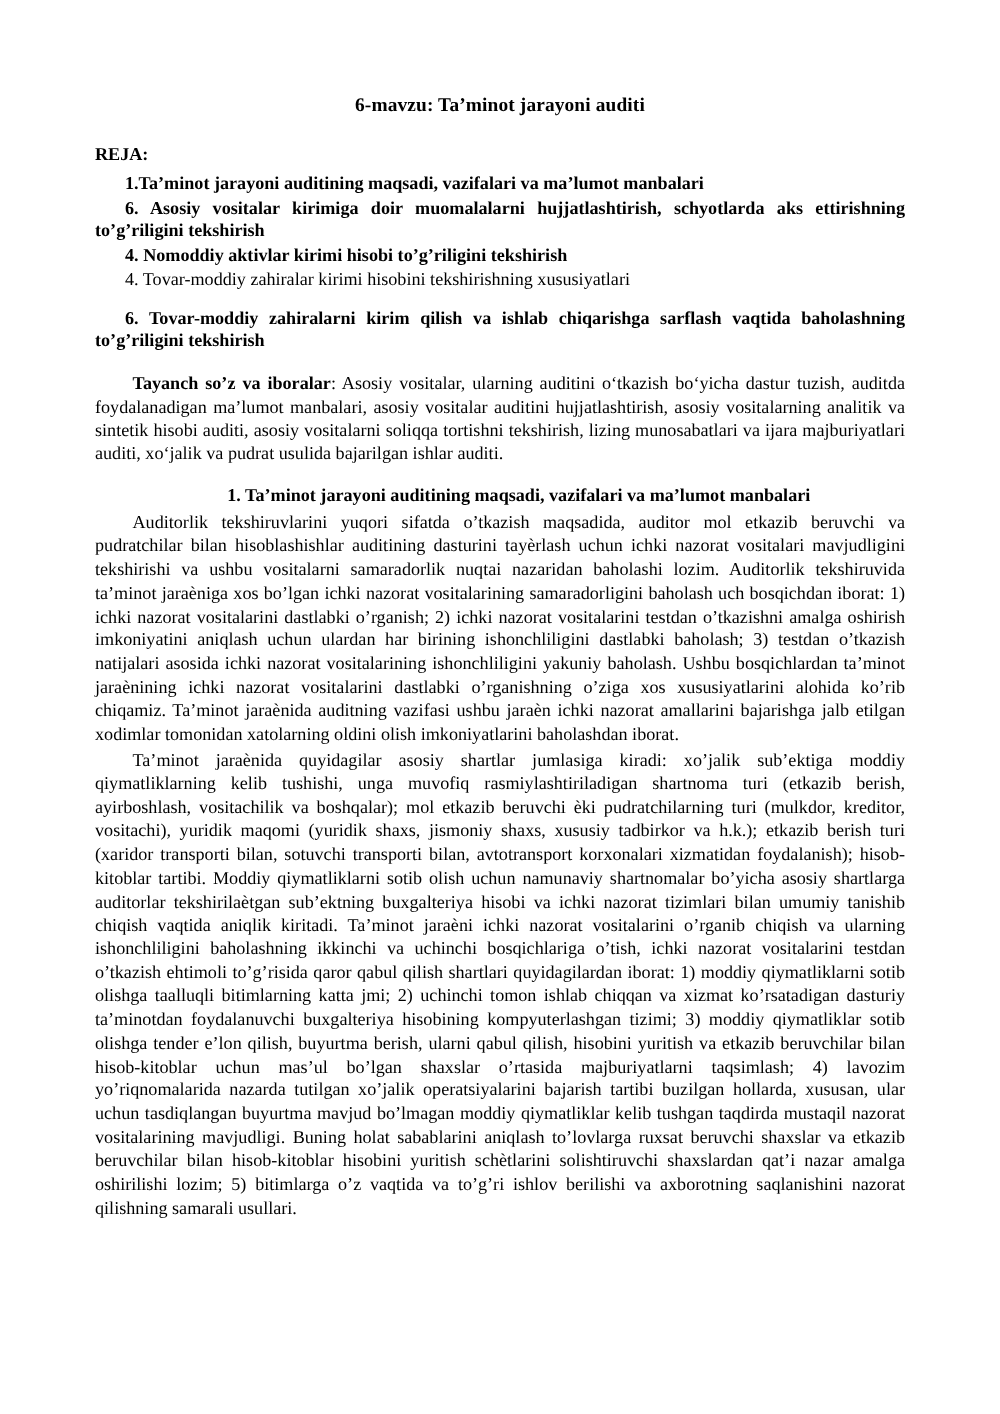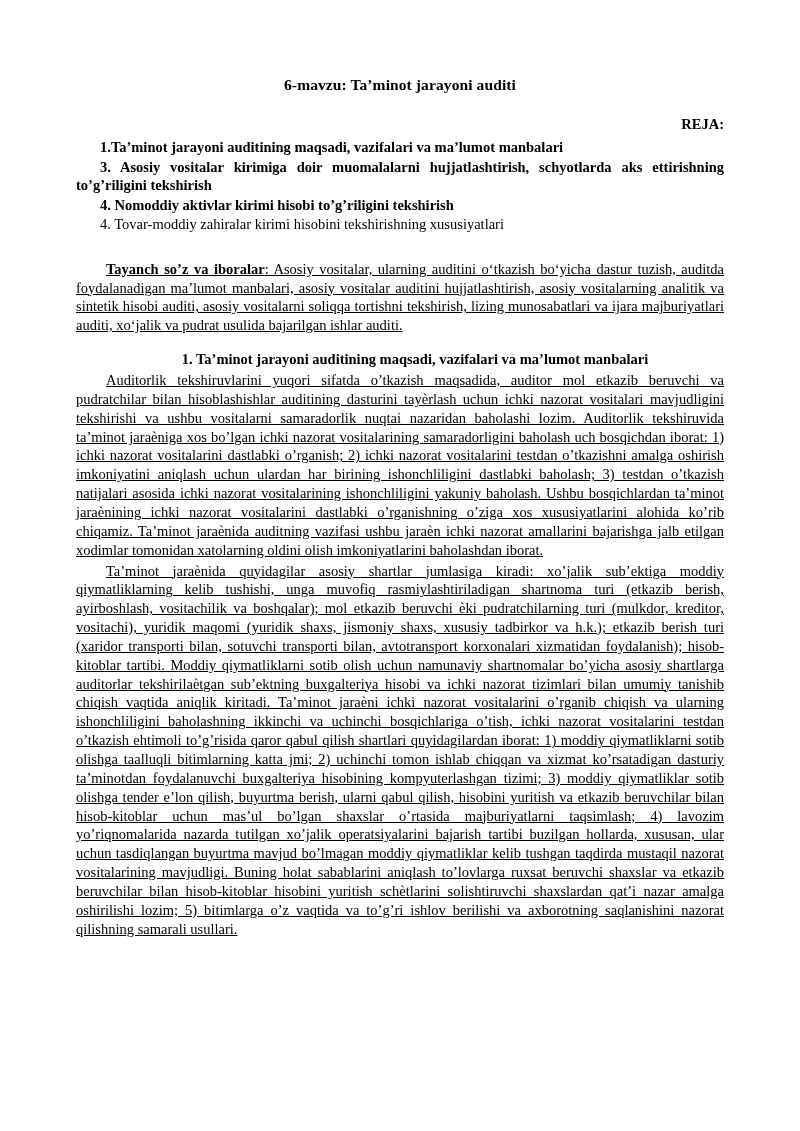--- a/index.html
+++ b/index.html
@@ -21,21 +21,21 @@
     background: #ffffff;
   }
   .doc-title {
     text-align: center;
     font-weight: bold;
     font-size: 15.5px;
     margin: 18px 0 22px 0;
     letter-spacing: 0.1px;
   }
   .section-label {
-    text-align: right;
+    text-align: left;
     font-weight: bold;
     font-size: 14.5px;
     margin: 0 0 5px 0;
   }
   .reja-list {
     margin: 0 0 0 0;
   }
   .reja-item {
     font-size: 14.5px;
     line-height: 1.28;
@@ -51,21 +51,20 @@
   }
   .spacer-sm { height: 11px; }
   .spacer-md { height: 14px; }
   .para {
     font-size: 14.5px;
     line-height: 1.30;
     text-align: justify;
     text-indent: 30px;
     margin: 0 0 2px 0;
     hyphens: none;
-    text-decoration: underline;
   }
   .para b { font-weight: bold; }
   .heading-num {
     font-size: 14.5px;
     font-weight: bold;
     text-indent: 30px;
     margin: 0 0 3px 0;
     text-align: center;
   }
 </style>
@@ -73,24 +72,25 @@
 <body>
 
 <div class="page">
 
   <div class="doc-title">6-mavzu: Ta’minot jarayoni auditi</div>
 
   <div class="section-label">REJA:</div>
 
   <div class="reja-list">
     <div class="reja-item bold">1.Ta’minot jarayoni auditining maqsadi, vazifalari va ma’lumot manbalari</div>
-    <div class="reja-item bold">3. Asosiy vositalar kirimiga doir muomalalarni hujjatlashtirish, schyotlarda aks ettirishning to’g’riligini tekshirish</div>
+    <div class="reja-item bold">6. Asosiy vositalar kirimiga doir muomalalarni hujjatlashtirish, schyotlarda aks ettirishning to’g’riligini tekshirish</div>
     <div class="reja-item bold">4. Nomoddiy aktivlar kirimi hisobi to’g’riligini tekshirish</div>
     <div class="reja-item plain">4. Tovar-moddiy zahiralar kirimi hisobini tekshirishning xususiyatlari</div>
     <div class="spacer-sm"></div>
+    <div class="reja-item bold">6. Tovar-moddiy zahiralarni kirim qilish va ishlab chiqarishga sarflash vaqtida baholashning to’g’riligini tekshirish</div>
   </div>
 
   <div class="spacer-md"></div>
 
   <p class="para"><b>Tayanch so’z va iboralar</b><span>: Asosiy vositalar, ularning auditini o‘tkazish bo‘yicha dastur tuzish, auditda foydalanadigan ma’lumot manbalari, asosiy vositalar auditini hujjatlashtirish, asosiy vositalarning analitik va sintetik hisobi auditi, asosiy vositalarni soliqqa tortishni tekshirish, lizing munosabatlari va ijara majburiyatlari auditi, xo‘jalik va pudrat usulida bajarilgan ishlar auditi.</span></p>
 
   <div class="spacer-md"></div>
 
   <div class="heading-num">1.  Ta’minot jarayoni auditining maqsadi, vazifalari va ma’lumot manbalari</div>
 

